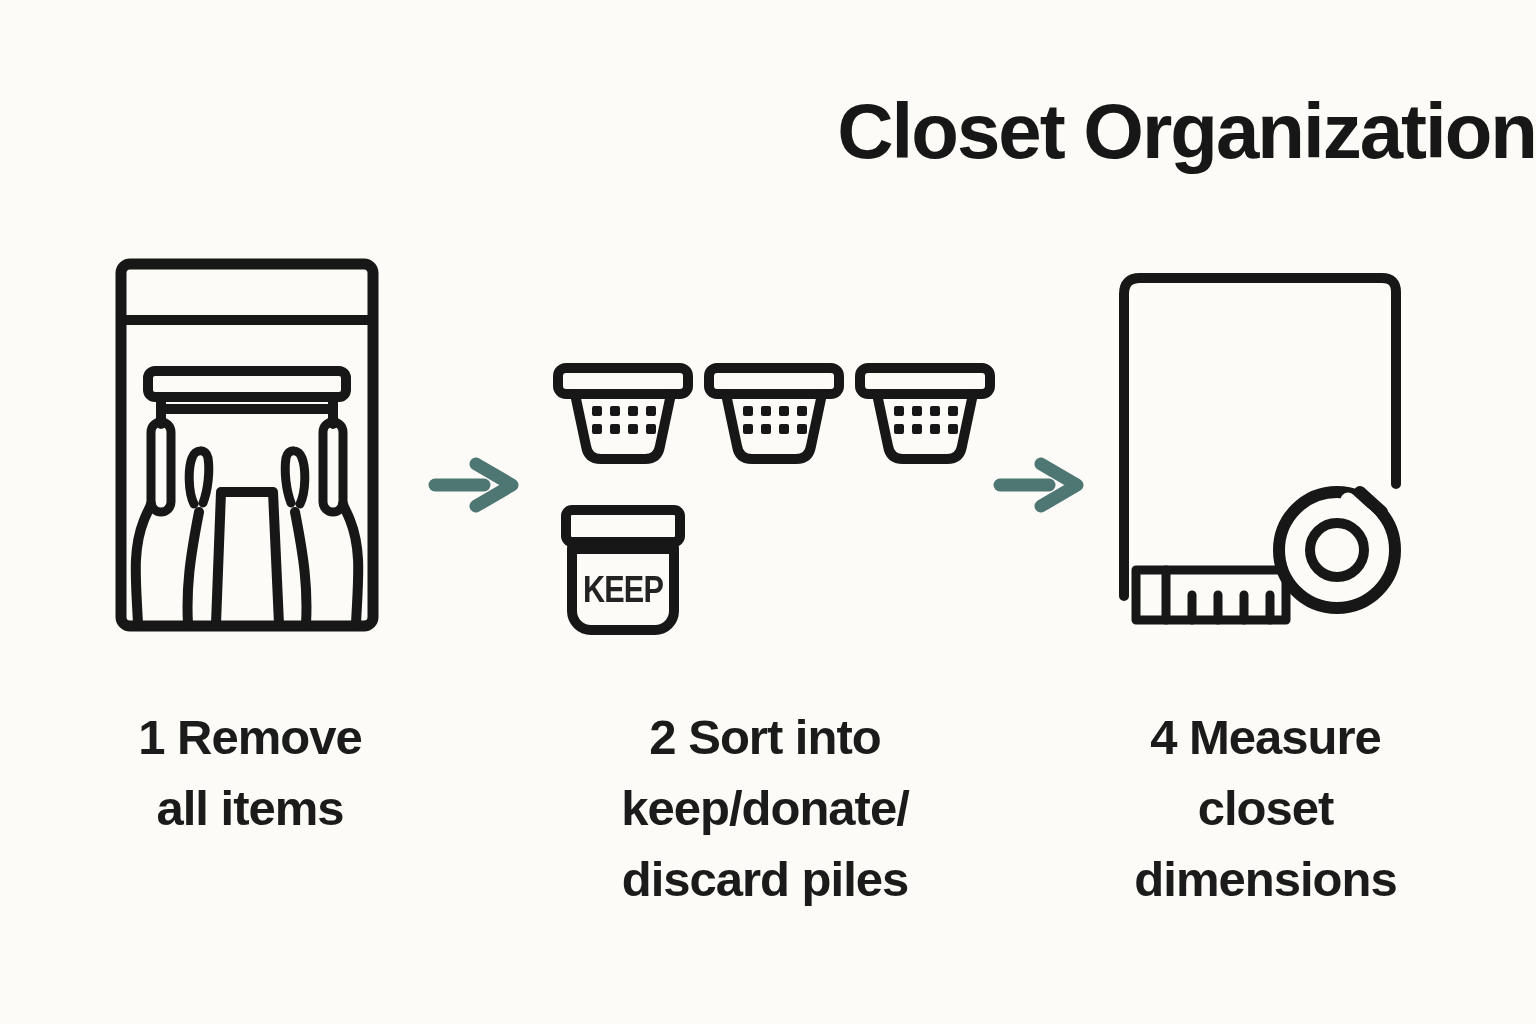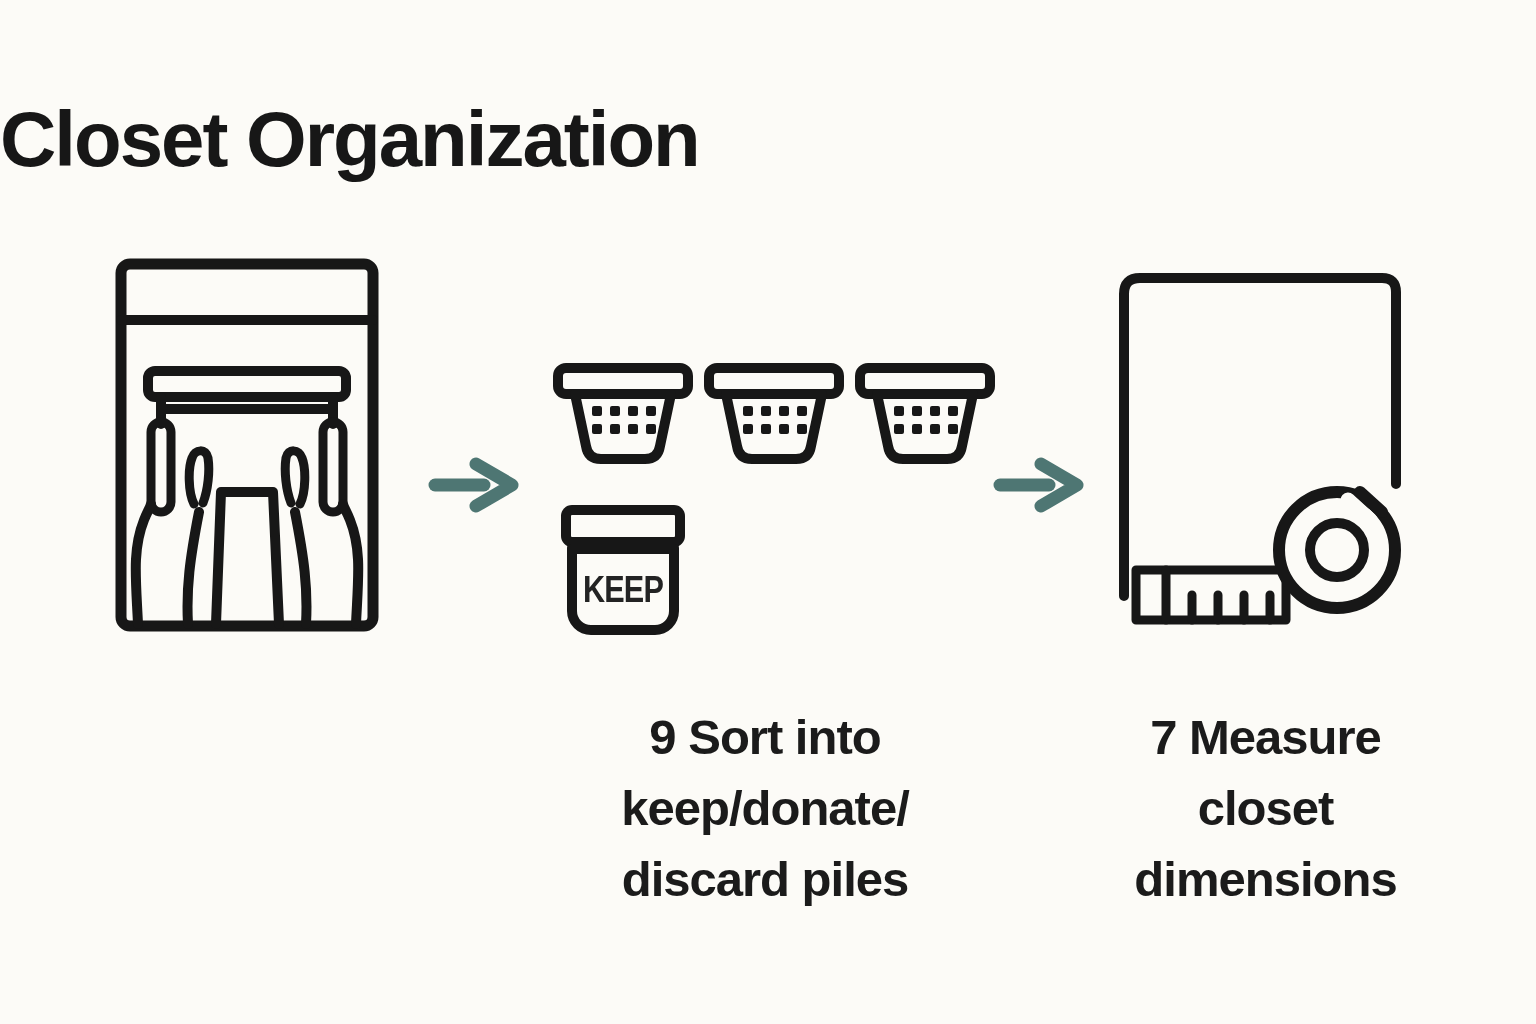--- a/index.html
+++ b/index.html
@@ -6,22 +6,22 @@
   html, body { width: 1536px; height: 1024px; }
   body {
     background: var(--background, #fcfbf7);
     font-family: "Liberation Sans", "DejaVu Sans", sans-serif;
     color: var(--ink, #171717);
     overflow: hidden;
   }
   .canvas { position: relative; width: 1536px; height: 1024px; }
 
   .title {
-    position: absolute; left: 0; top: 94px; width: 100%;
-    text-align: left;
+    position: absolute; left: 0; top: 86px; width: 100%;
+    text-align: right;
     font-size: 78px; font-weight: 700; letter-spacing: -2px;
     color: var(--ink, #171717);
   }
 
   .icon { position: absolute; line-height: 0; color: var(--ink, #171717); }
   .step1-icon { left: 115px; top: 258px; }
   .step3-icon { left: 1110px; top: 264px; }
 
   .arrow { position: absolute; line-height: 0; color: var(--arrow, #4e7673); }
   .arrow1 { left: 428px; top: 452px; }
@@ -172,20 +172,22 @@
       <rect class="ln" x="26" y="306" width="150" height="50" stroke-width="9"></rect>
       <line class="ln" x1="56" y1="306" x2="56" y2="356" stroke-width="9"></line>
       <path class="ln" stroke-width="9" d="M82,356 V331 M108,356 V331 M134,356 V331 M160,356 V331"></path>
       <circle cx="227" cy="286" r="58" fill="var(--background, #fcfbf7)" stroke="currentColor" stroke-width="12"></circle>
       <circle class="ln" cx="227" cy="286" r="27" stroke-width="10"></circle>
       <line x1="238" y1="236" x2="260" y2="256" stroke="var(--background, #fcfbf7)" stroke-width="15" stroke-linecap="round"></line>
       <line class="ln" x1="250" y1="228" x2="272" y2="248" stroke-width="12"></line>
     </svg>
   </div>
 
-  <div class="step-label label2">9 Sort into
+  <div class="step-label label1">1 Remove
+all items</div>
+  <div class="step-label label2">2 Sort into
 keep/donate/
 discard piles</div>
-  <div class="step-label label3">7 Measure
+  <div class="step-label label3">4 Measure
 closet
 dimensions</div>
 
 </div>
 
 </body></html>

